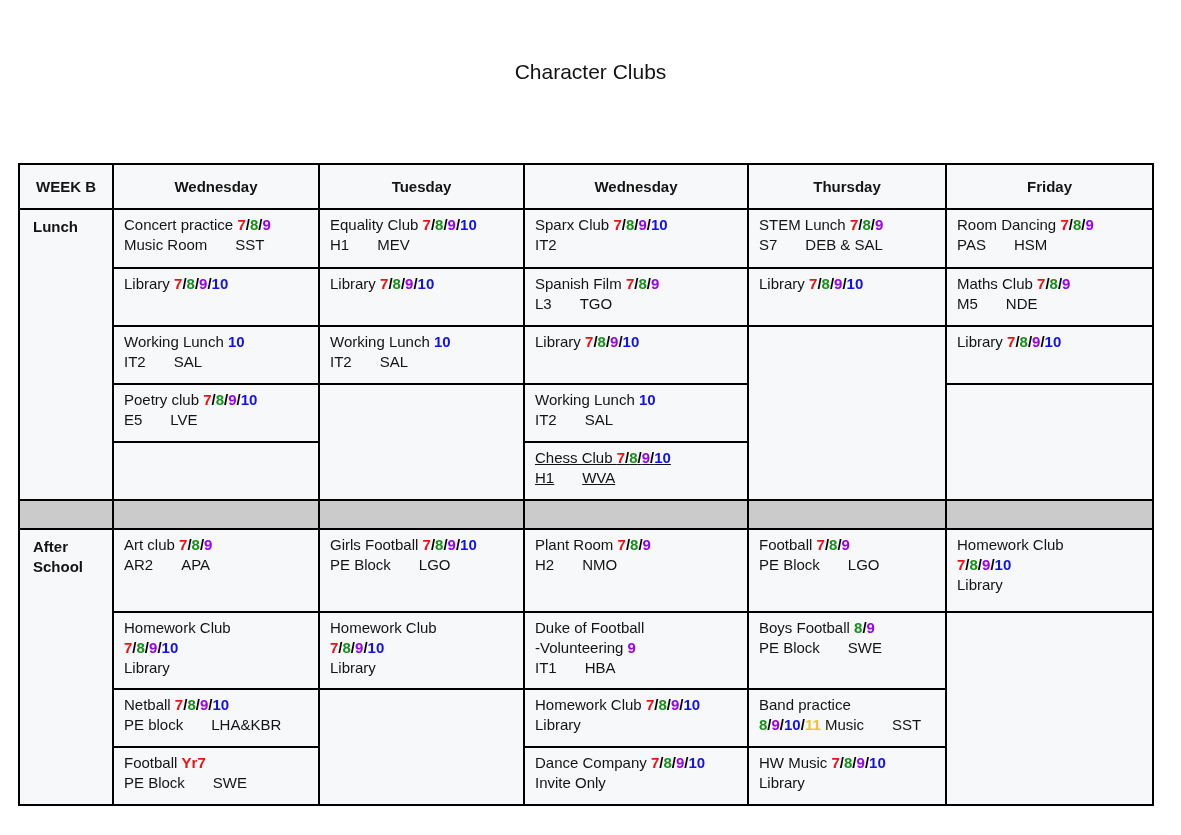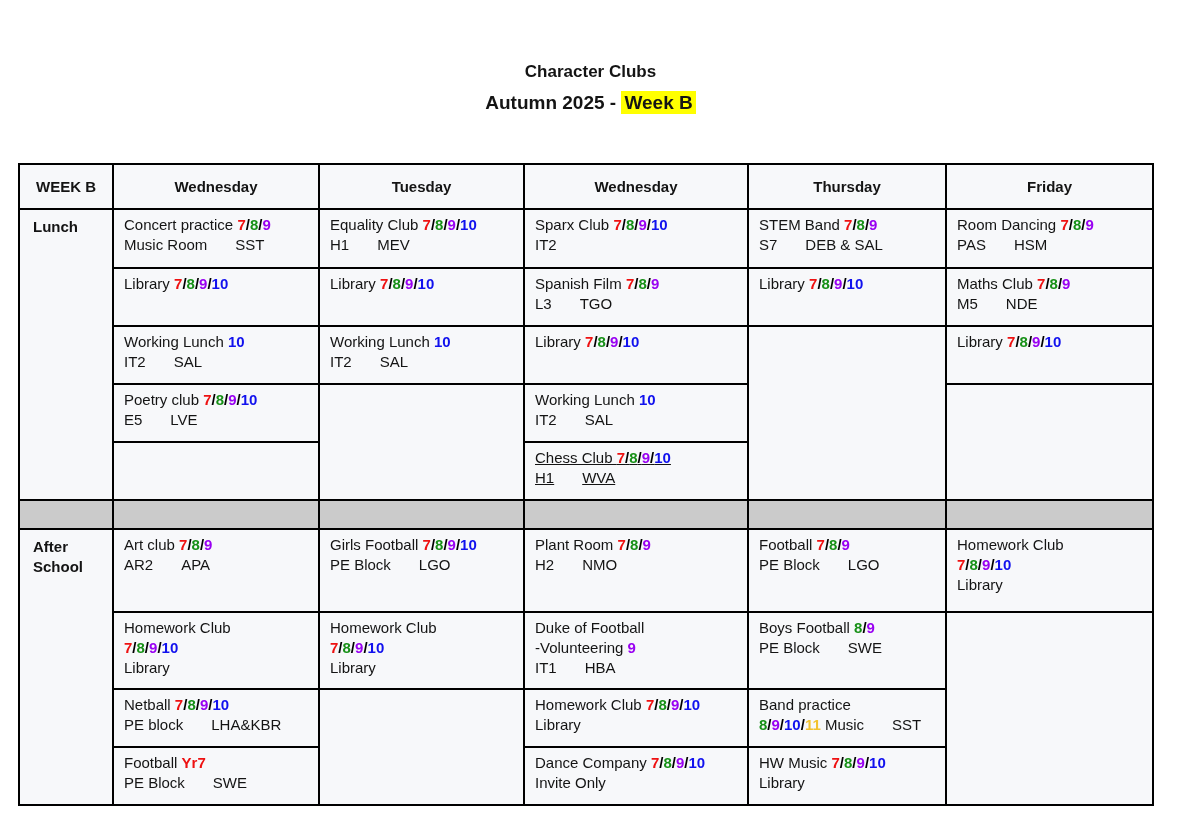--- a/index.html
+++ b/index.html
@@ -1,21 +1,21 @@
 <!DOCTYPE html>
 <html style="--cell-bg: #f7f8fa; --sep-bg: #cbcbcb;"><head>
 <meta charset="utf-8">
 <style>
   html,body{margin:0;padding:0;}
   body{
     width:1181px;height:835px;position:relative;background:#ffffff;
     font-family:"Liberation Sans", sans-serif;color:#141414;overflow:hidden;
   }
   .title-wrap{position:absolute;top:60px;left:0;width:100%;text-align:center;}
-  .title{font-size:17px;font-weight:bold;line-height:24px;}
+  .title{font-size:21px;font-weight:normal;line-height:24px;}
   .subtitle{font-size:19px;font-weight:bold;line-height:24px;margin-top:7px;}
   .hl{padding:1px 3px;}
   table.tt{
     position:absolute;left:18px;top:163px;
     border-collapse:collapse;table-layout:fixed;
   }
   .tt th,.tt td{
     border:2px solid #000;background:var(--cell-bg,#f7f8fa);
     vertical-align:top;padding:5px 9px 3px 10px;
     font-size:15px;line-height:20px;font-weight:normal;
@@ -26,21 +26,20 @@
   .tt tr.sep td{background:var(--sep-bg,#cccccc);padding:0;}
   .ln{white-space:nowrap;}
   .years{font-weight:bold;}
   .gap{margin-left:28px;}
 </style>
 </head>
 <body>
 
 <div class="title-wrap">
   <div class="title">Character Clubs</div>
-  <div class="subtitle"><span>Autumn 2025 - </span><span class="hl" style="background: rgb(255, 255, 0);">Week B</span></div>
 </div>
 
 <table class="tt">
   <colgroup id="cols">
       <col style="width: 94px;">
       <col style="width: 206px;">
       <col style="width: 205px;">
       <col style="width: 224px;">
       <col style="width: 198px;">
       <col style="width: 207px;">
@@ -62,21 +61,21 @@
         </td>
         <td>
           <div class="ln"><span>Equality Club </span><span class="years"><span style="color: rgb(238, 17, 17);">7</span><span style="color: rgb(0, 0, 0);">/</span><span style="color: rgb(22, 144, 22);">8</span><span style="color: rgb(0, 0, 0);">/</span><span style="color: rgb(153, 0, 242);">9</span><span style="color: rgb(0, 0, 0);">/</span><span style="color: rgb(17, 17, 238);">10</span></span></div>
           <div class="ln"><span>H1</span><span class="gap">MEV</span></div>
         </td>
         <td>
           <div class="ln"><span>Sparx Club </span><span class="years"><span style="color: rgb(238, 17, 17);">7</span><span style="color: rgb(0, 0, 0);">/</span><span style="color: rgb(22, 144, 22);">8</span><span style="color: rgb(0, 0, 0);">/</span><span style="color: rgb(153, 0, 242);">9</span><span style="color: rgb(0, 0, 0);">/</span><span style="color: rgb(17, 17, 238);">10</span></span></div>
           <div class="ln"><span>IT2</span></div>
         </td>
         <td>
-          <div class="ln"><span>STEM Band </span><span class="years"><span style="color: rgb(238, 17, 17);">7</span><span style="color: rgb(0, 0, 0);">/</span><span style="color: rgb(22, 144, 22);">8</span><span style="color: rgb(0, 0, 0);">/</span><span style="color: rgb(153, 0, 242);">9</span></span></div>
+          <div class="ln"><span>STEM Lunch </span><span class="years"><span style="color: rgb(238, 17, 17);">7</span><span style="color: rgb(0, 0, 0);">/</span><span style="color: rgb(22, 144, 22);">8</span><span style="color: rgb(0, 0, 0);">/</span><span style="color: rgb(153, 0, 242);">9</span></span></div>
           <div class="ln"><span>S7</span><span class="gap">DEB &amp; SAL</span></div>
         </td>
         <td>
           <div class="ln"><span>Room Dancing </span><span class="years"><span style="color: rgb(238, 17, 17);">7</span><span style="color: rgb(0, 0, 0);">/</span><span style="color: rgb(22, 144, 22);">8</span><span style="color: rgb(0, 0, 0);">/</span><span style="color: rgb(153, 0, 242);">9</span></span></div>
           <div class="ln"><span>PAS</span><span class="gap">HSM</span></div>
         </td>
       </tr>
       <tr style="height: 58px;">
         <td>
           <div class="ln"><span>Library </span><span class="years"><span style="color: rgb(238, 17, 17);">7</span><span style="color: rgb(0, 0, 0);">/</span><span style="color: rgb(22, 144, 22);">8</span><span style="color: rgb(0, 0, 0);">/</span><span style="color: rgb(153, 0, 242);">9</span><span style="color: rgb(0, 0, 0);">/</span><span style="color: rgb(17, 17, 238);">10</span></span></div>

